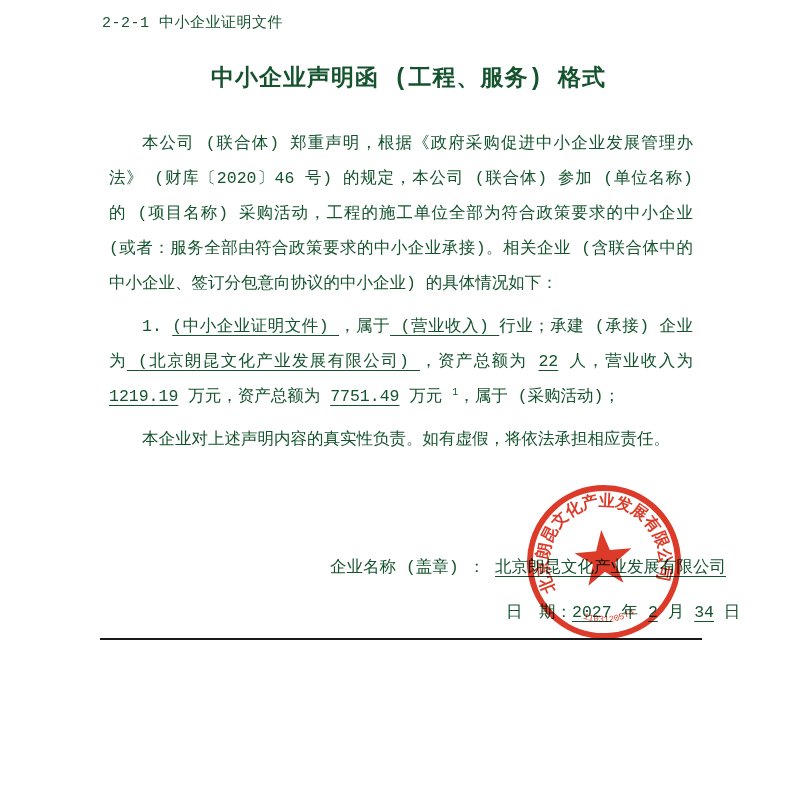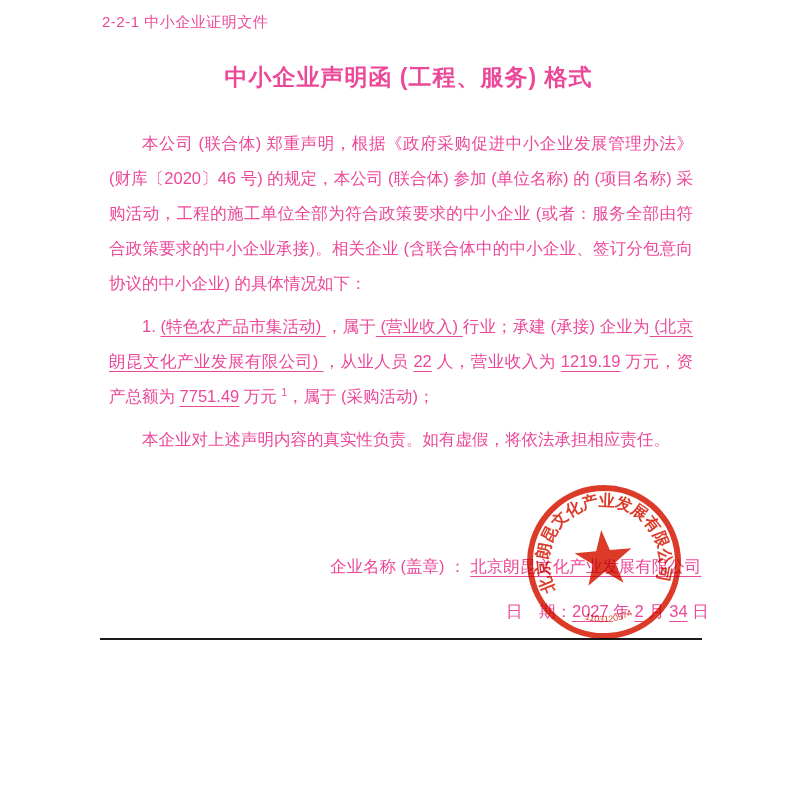--- a/index.html
+++ b/index.html
@@ -1,21 +1,21 @@
 <!DOCTYPE html>
 <html><head>
 <meta charset="utf-8">
 <style>
   html,body{margin:0;padding:0;background:#ffffff;}
   .page{
     position:relative;
     width:797px;height:718px;
     background:#ffffff;
-    font-family:Liberation Sans, sans-serif;
-    color:#ec4899;
+    font-family:Liberation Mono, monospace;
+    color:#14532d;
     overflow:hidden;
   }
   .doc-label{
     position:absolute;left:102px;top:13px;
     font-size:15px;letter-spacing:.5px;
   }
   .title{
     position:absolute;left:0;top:62px;width:100%;
     text-align:center;font-size:23px;font-weight:bold;letter-spacing:1px;padding-left:10px;
   }
@@ -59,21 +59,21 @@
 <body>
 
 <div class="page">
 
   <div class="doc-label">2-2-1 中小企业证明文件</div>
 
   <div class="title">中小企业声明函 (工程、服务) 格式</div>
 
   <div class="content">
     <p><span>本公司 (联合体) 郑重声明，根据《政府采购促进中小企业发展管理办法》 (财库〔2020〕46 号) 的规定，本公司 (联合体) 参加 (单位名称) 的 (项目名称) 采购活动，工程的施工单位全部为符合政策要求的中小企业 (或者：服务全部由符合政策要求的中小企业承接)。相关企业 (含联合体中的中小企业、签订分包意向协议的中小企业) 的具体情况如下：</span></p>
-    <p><span>1.</span> <span class="u"> (特色农产品市集活动) </span><span>，属于</span><span class="u"> (营业收入) </span><span>行业；承建 (承接) 企业为</span><span class="u"> (北京朗昆文化产业发展有限公司) </span><span>，从业人员 </span><span class="u">22</span><span> 人，营业收入为 </span><span class="u">1219.19</span><span> 万元，资产总额为 </span><span class="u">7751.49</span><span> 万元</span> <sup>1</sup><span>，属于 (采购活动)；</span></p>
+    <p><span>1.</span> <span class="u"> (中小企业证明文件) </span><span>，属于</span><span class="u"> (营业收入) </span><span>行业；承建 (承接) 企业为</span><span class="u"> (北京朗昆文化产业发展有限公司) </span><span>，资产总额为 </span><span class="u">22</span><span> 人，营业收入为 </span><span class="u">1219.19</span><span> 万元，资产总额为 </span><span class="u">7751.49</span><span> 万元</span> <sup>1</sup><span>，属于 (采购活动)；</span></p>
     <p class="gap"><span>本企业对上述声明内容的真实性负责。如有虚假，将依法承担相应责任。</span></p>
   </div>
 
   <div class="sig-name"><span>企业名称 (盖章) ： </span><span class="u">北京朗昆文化产业发展有限公司</span></div>
 
   <div class="sig-date"><span>日　期：</span><span class="u">2027</span><span> 年 </span><span class="u">2</span><span> 月 </span><span class="u">34</span><span> 日</span></div>
 
   <div class="footnote-rule"></div>
 
 

